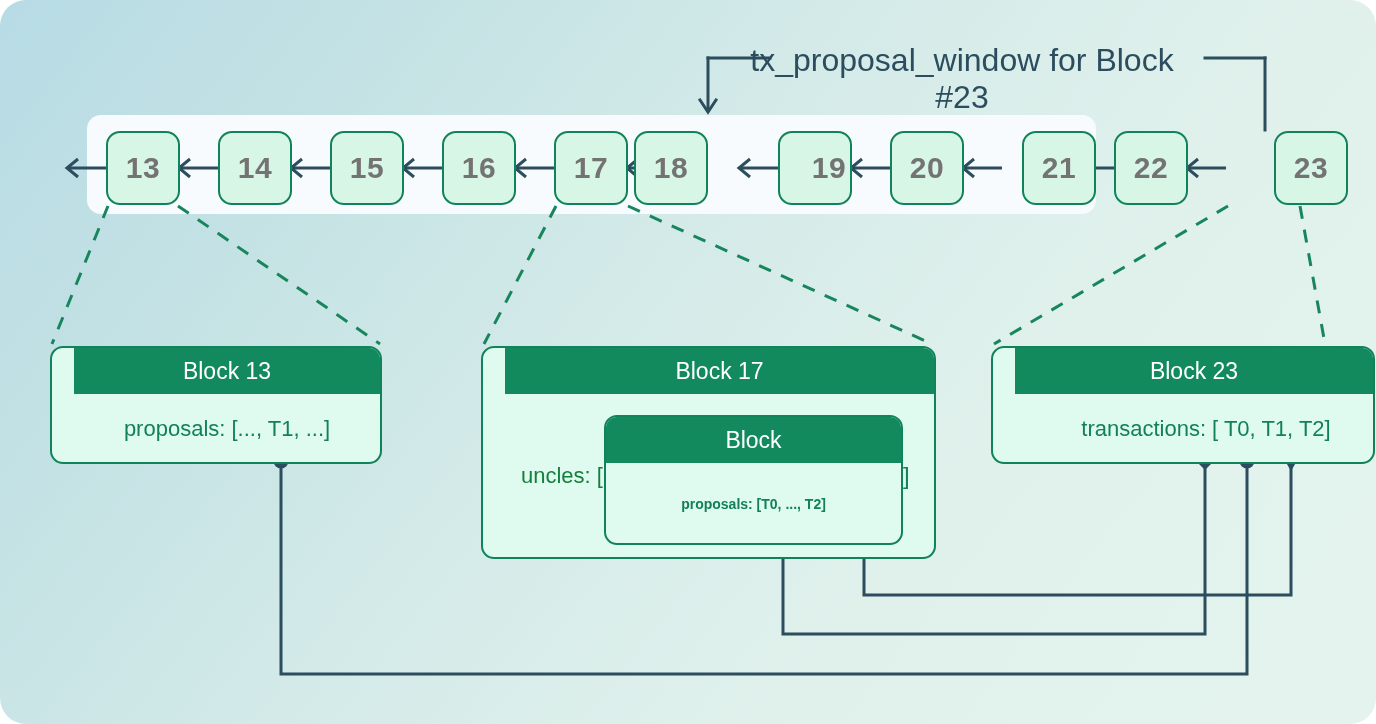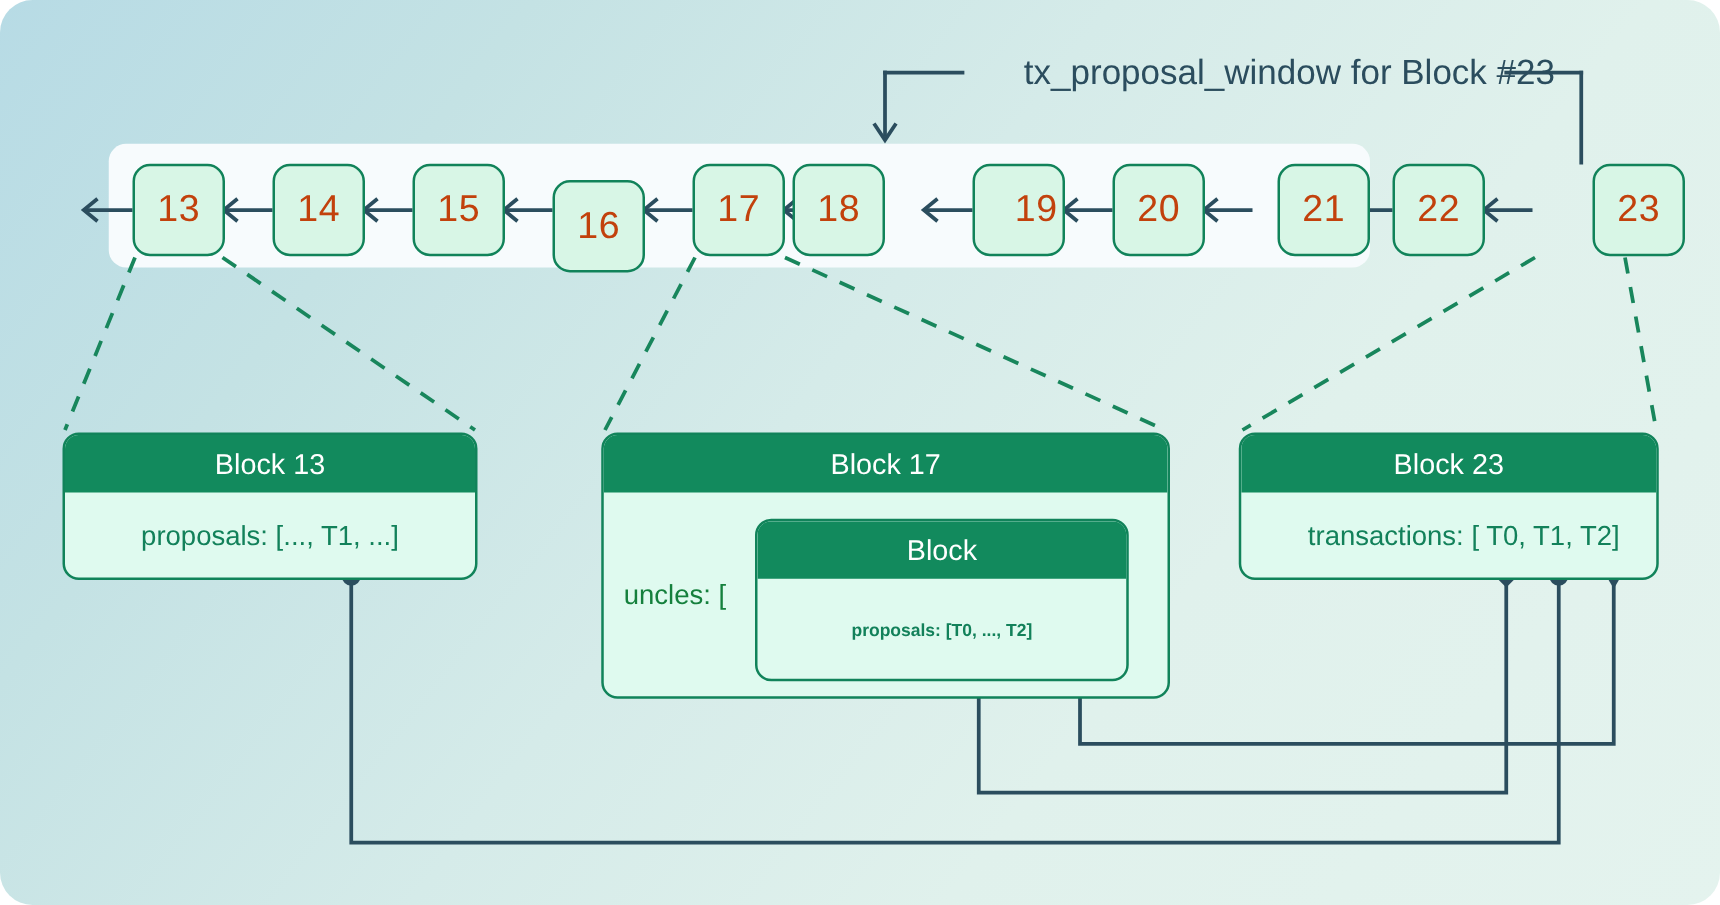--- a/index.html
+++ b/index.html
@@ -42,35 +42,37 @@
   
   .chain-block {
     position: absolute;
     width: 74px;
     height: 74px;
     top: 131px;
     box-sizing: border-box;
     border: 2.5px solid #11835a;
     border-radius: 14px;
     background: #d8f6e6;
-    color: #c2410c;
+    color: #737373;
     font-size: 30px;
     line-height: 69px;
     text-align: center;
     letter-spacing: 0.5px;
+    font-weight: bold;
   }
 
   
   .card {
     position: absolute;
     box-sizing: border-box;
     border: 2.5px solid #11835a;
     border-radius: 13px;
     background: #dffaef;
     overflow: hidden;
+    padding-left: 22px;
   }
   .card-head {
     background: #128a5d;
     color: #ffffff;
     font-size: 23px;
     text-align: center;
     line-height: 46px;
     height: 46px;
   }
   .card-body {
@@ -101,21 +103,21 @@
     height: 130px;
     box-sizing: border-box;
     border: 2.5px solid #11835a;
     border-radius: 13px;
     background: #dffaef;
     overflow: hidden;
   }
   #inner-block .card-head { height: 46px; line-height: 46px; }
   #inner-block .card-body { height: 81px; font-size: 14px; font-weight: bold; }
 
-  #card23 { left: 991px; top: 346px; width: 336px; height: 118px; }
+  #card23 { left: 991px; top: 346px; width: 384px; height: 118px; }
   #card23 .card-body { height: 69px; margin-left: 24px; }
 
   .card-body .uncles-label { color: #15803d; }
 </style>
 </head>
 <body>
 
 <div id="stage">
 
   <div class="window-band"></div>
@@ -199,27 +201,27 @@
 
       <path d="M783,524 L791,532 L783,540 L775,532 Z"></path>
       <path d="M854,524 L874,524 L864,541 Z"></path>
 
       <path d="M1205,454 L1213,462 L1205,470 L1197,462 Z"></path>
       <circle cx="1247" cy="461" r="7.5"></circle>
       <path d="M1281,454 L1301,454 L1291,471 Z"></path>
     </g>
   </svg>
 
-  <div style="position:absolute; left:808px; top:42px; width:436px; text-align:right;
-              font-size:28px; color:#2b4d5e; background:transparent;">tx_proposal_window for Block #23</div>
+  <div style="position:absolute; left:744px; top:42px; width:436px; text-align:center;
+              font-size:32px; color:#2b4d5e; background:transparent;">tx_proposal_window for Block #23</div>
 
   <div class="chain-block" style="left:106px;">13</div>
   <div class="chain-block" style="left:218px;">14</div>
   <div class="chain-block" style="left:330px;">15</div>
-  <div class="chain-block" style="left:442px;margin-top:13px;">16</div>
+  <div class="chain-block" style="left:442px;">16</div>
   <div class="chain-block" style="left:554px;">17</div>
   <div class="chain-block" style="left:634px;">18</div>
   <div class="chain-block" style="left:778px;padding-left:28px;">19</div>
   <div class="chain-block" style="left:890px;">20</div>
   <div class="chain-block" style="left:1002px;margin-left:20px;">21</div>
   <div class="chain-block" style="left:1114px;">22</div>
   <div class="chain-block" style="left:1226px;margin-left:48px;">23</div>
 
   <div class="card" id="card13">
     <div class="card-head">Block 13</div>

